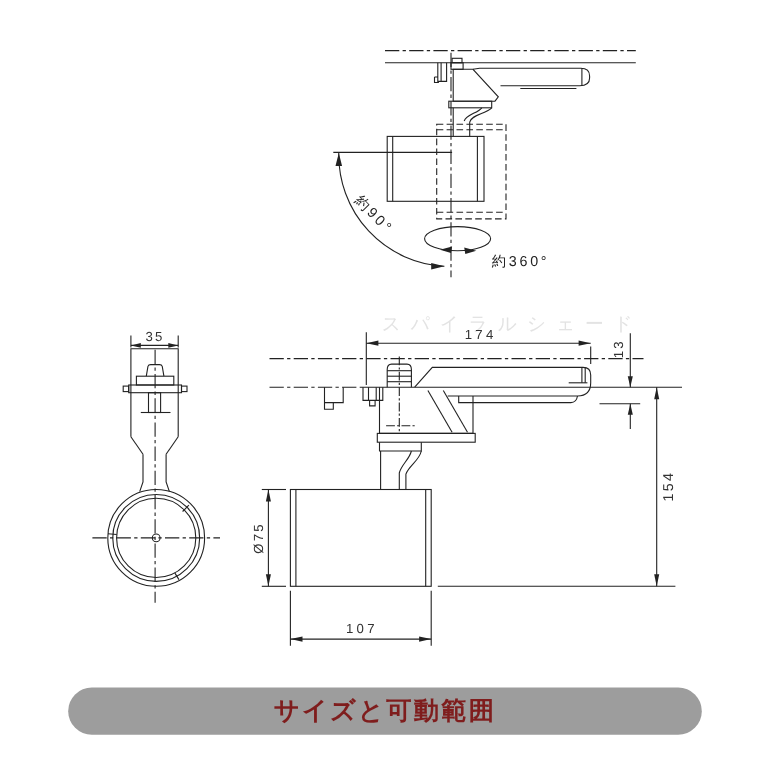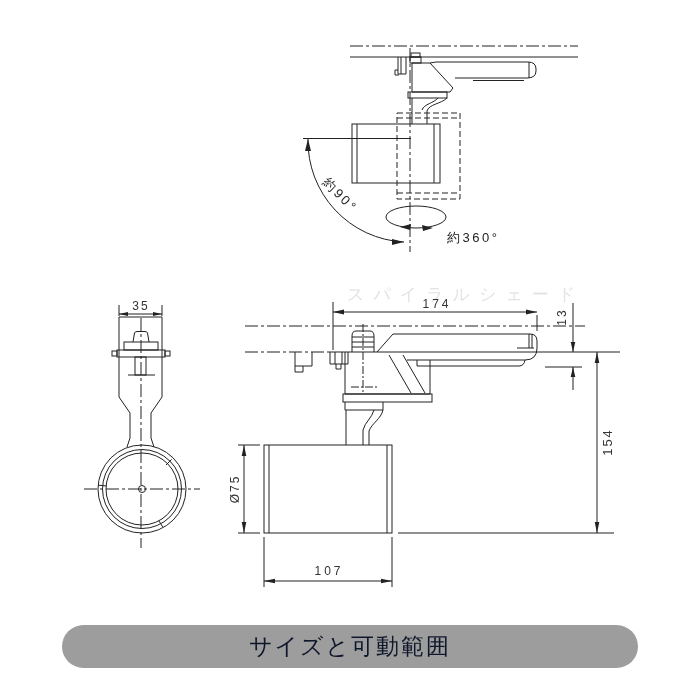--- a/index.html
+++ b/index.html
@@ -5,21 +5,21 @@
   html,body{margin:0;padding:0;background:#ffffff;}
   .canvas{position:relative;width:700px;height:700px;background:#ffffff;overflow:hidden;
           font-family:"Liberation Sans",sans-serif;}
   svg text{font-family:"Liberation Sans","DejaVu Sans",sans-serif;fill:#333;}
   .dim{font-size:12px;letter-spacing:3px;}
   .dim-sm{font-size:12px;letter-spacing:2px;}
   .rot{font-size:13px;letter-spacing:2.5px;fill:#222;}
   .wm{font-size:17px;letter-spacing:9px;fill:#e3e3e3;}
   .banner{position:absolute;left:62px;top:625px;width:576px;height:43px;border-radius:22px;
           background:#9d9d9d;display:flex;align-items:center;justify-content:center;}
-  .banner span{color:#0f172a;font-size:23px;font-weight:normal;letter-spacing:2px;}
+  .banner span{color:#7f1d1d;font-size:23px;font-weight:bold;letter-spacing:2px;}
 </style>
 </head>
 <body>
 
 <div class="canvas">
 <svg width="700" height="700" viewBox="0 0 700 700" fill="none" stroke="#222" stroke-width="1">
 
   <text class="wm" x="347" y="300" stroke="none" fill="#e3e3e3">スパイラルシェード</text>
 
   <g>

